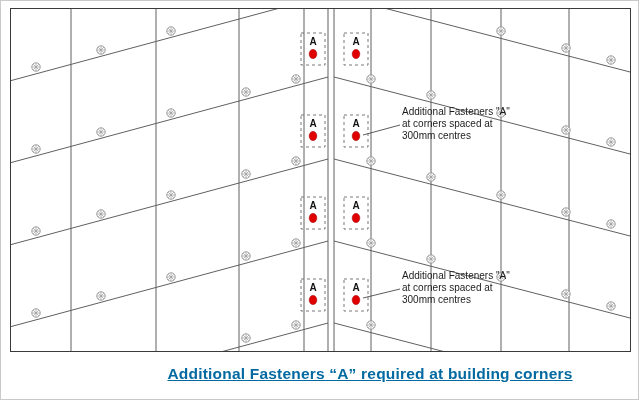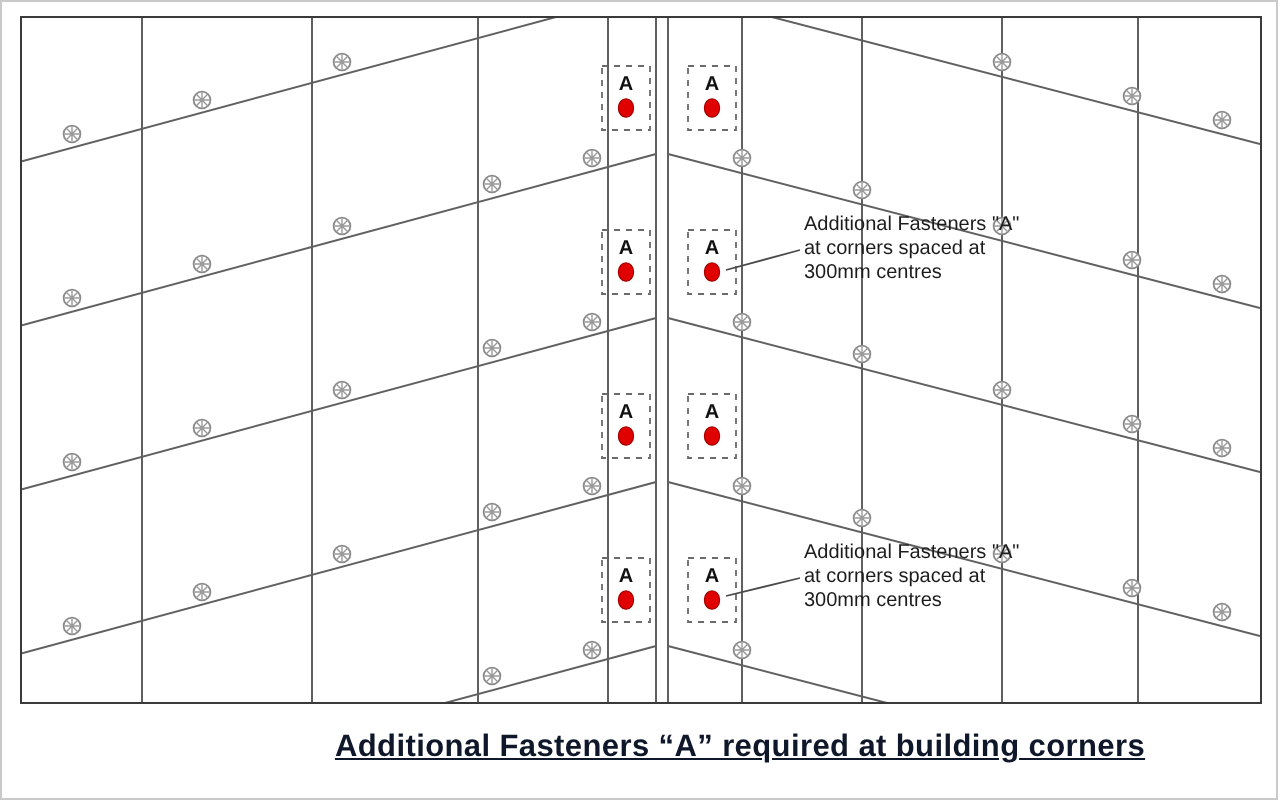--- a/index.html
+++ b/index.html
@@ -58,21 +58,21 @@
   .caption {
     position: absolute;
     left: 0;
     top: 364px;
     width: 639px;
     box-sizing: border-box;
     padding-left: 99px;
     text-align: center;
     font-size: 15.5px;
     font-weight: bold;
-    color: #0f172a;
+    color: #0369a1;
     text-decoration: underline;
     letter-spacing: 0.2px;
   }
 </style>
 </head>
 <body>
 
 <div class="page">
 
   <div class="diagram-frame">

